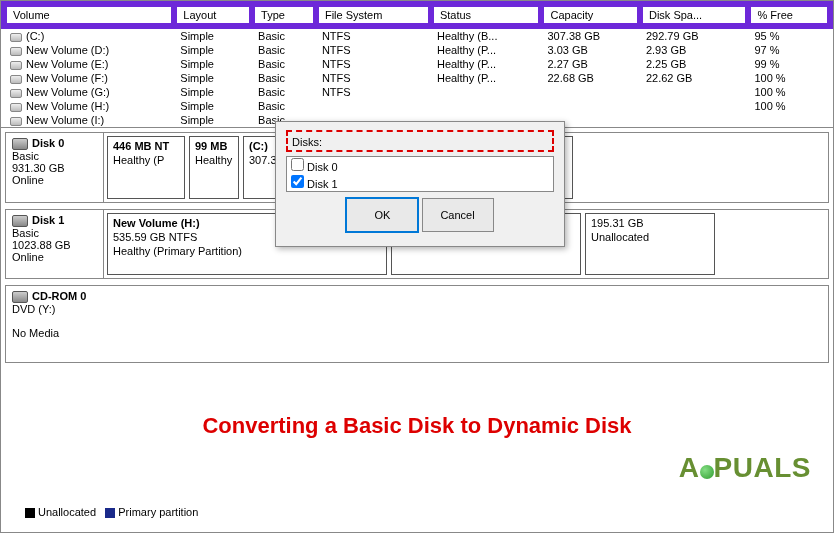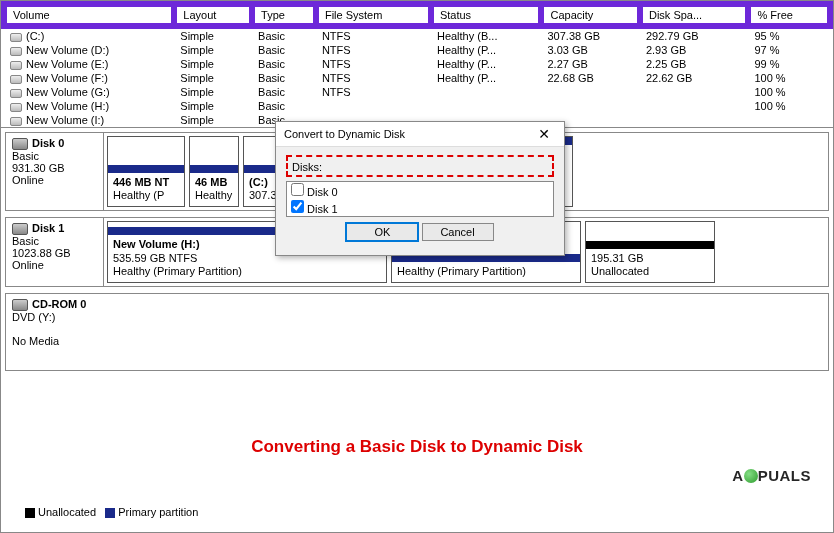--- a/index.html
+++ b/index.html
@@ -10,46 +10,46 @@
 table.vol th { text-align: left; font-weight: 400; padding: 2px 6px; border: 6px solid #6d28d9; background: #fff; font-size: 11px; white-space: nowrap; }
 table.vol td { padding: 1px 6px; font-size: 11px; white-space: nowrap; }
 .vol-icon { display: inline-block; width: 12px; height: 9px; background: linear-gradient(#eee,#bbb); border: 1px solid #888; border-radius: 2px; vertical-align: middle; margin-right: 4px; }
 
 .disks { padding: 4px; }
 .disk-row { display: flex; border: 1px solid #888; margin-bottom: 6px; background: #fff; }
 .disk-info { width: 98px; padding: 4px 6px; border-right: 1px solid #888; }
 .disk-info .dicon { display:inline-block; width:16px; height:12px; background: linear-gradient(#ccc,#888); border:1px solid #555; border-radius:2px; margin-right:4px; vertical-align: middle; }
 .disk-info b { font-weight: 700; }
 .parts { flex: 1; display: flex; gap: 4px; padding: 3px; }
-.part { border: 1px solid #555; min-height: 62px; display:flex; flex-direction:column;justify-content:flex-end; }
+.part { border: 1px solid #555; min-height: 62px; display:flex; flex-direction:row; }
 .band { height: 8px; }
 .band.primary { background: #1a2a8a; }
 .band.unalloc { background: #000; }
 .part-body { padding: 3px 5px; font-size: 11px; line-height: 1.25; }
 .part-body b { font-weight: 700; }
 
 .legend { position: absolute; bottom: 14px; left: 8px; font-size: 11px; margin-left: 16px; }
 .lg { display:inline-block; width:10px; height:10px; vertical-align:middle; margin-right:3px; }
 .lg.un { background:#000; }
 .lg.pr { background:#1a2a8a; }
 
 
 .dialog { position: absolute; left: 274px; top: 120px; width: 290px; background: #f0f0f0; border: 1px solid #888; box-shadow: 2px 2px 6px rgba(0,0,0,.3); z-index: 10; }
 .titlebar { display:flex; justify-content:space-between; align-items:center; padding: 4px 8px; background:#fff; border-bottom:1px solid #ddd; font-size:11px; }
 .closebtn { width:24px; text-align:center; font-size:14px; cursor:pointer; }
 .dbody { padding: 8px 10px 12px; }
 .highlight { border: 2px dashed #d00; padding: 4px 4px 2px; margin-bottom: 4px; }
 .dlist { border:1px solid #888; background:#fff; margin-top:2px; }
 .drow { padding:1px 4px; }
 .btns { text-align:center; padding: 6px 0 2px; }
-button.win { min-width: 72px; padding: 2px 10px; border:1px solid #888; background:#e9e9e9; font-size:11px; cursor:pointer; }
+button.win { min-width: 72px; padding: 10px 10px; border:1px solid #888; background:#e9e9e9; font-size:11px; cursor:pointer; }
 button.win.default { border:1px solid #0078d7; outline:1px solid #0078d7; }
 
-.caption { position:absolute; left:50%; top:412px; transform:translateX(-50%); color:#d00; font-weight:700; font-size:17px; text-shadow: -1px -1px 0 #fff, 1px -1px 0 #fff, -1px 1px 0 #fff, 1px 1px 0 #fff; white-space: nowrap; margin-top: 24px; }
-.brand { position:absolute; right:22px; bottom:48px; font-size:15px; font-weight:700; color:#000000; opacity:.85; letter-spacing:.5px; }
+.caption { position:absolute; left:50%; top:412px; transform:translateX(-50%); color:#d00; font-weight:700; font-size:22px; text-shadow: -1px -1px 0 #fff, 1px -1px 0 #fff, -1px 1px 0 #fff, 1px 1px 0 #fff; white-space: nowrap; }
+.brand { position:absolute; right:22px; bottom:48px; font-size:28px; font-weight:700; color:#4d7c0f; opacity:.85; letter-spacing:.5px; }
 .brand .dot { display:inline-block; width:14px; height:14px; border-radius:50%; background: radial-gradient(circle at 35% 35%, #6fd96f, #0a8a0a); vertical-align:-2px; }
 </style>
 </head>
 <body>
 
 <div class="table-wrap">
 <table class="vol">
   <thead>
         <tr id="vol-head">
           <th>Volume</th>
@@ -150,21 +150,21 @@
         <div class="part" style="width: 78px;">
           <div class="band primary"></div>
           <div class="part-body">
             <div><b>446 MB NT</b></div>
             <div>Healthy (P</div>
           </div>
         </div>
         <div class="part" style="width: 50px;">
           <div class="band primary"></div>
           <div class="part-body">
-            <div><b>46 MB</b></div>
+            <div><b>99 MB</b></div>
             <div>Healthy</div>
           </div>
         </div>
         <div class="part" style="width: 52px;">
           <div class="band primary"></div>
           <div class="part-body">
             <div><b>(C:)</b></div>
             <div>307.38</div>
           </div>
         </div>
@@ -232,24 +232,20 @@
 
 </div>
 
 <div class="legend">
   <span class="lg un"></span><span>Unallocated</span>
   &nbsp;
   <span class="lg pr"></span><span>Primary partition</span>
 </div>
 
 <div class="dialog">
-  <div class="titlebar">
-    <span>Convert to Dynamic Disk</span>
-    <span class="closebtn">✕</span>
-  </div>
   <div class="dbody">
     <div class="highlight">
       <div>Disks:</div>
     </div>
     <div class="dlist" id="dlist">
         <div class="drow"><input type="checkbox" style=""><span> Disk 0</span></div>
         <div class="drow"><input type="checkbox" checked="" style=""><span> Disk 1</span></div>
       </div>
     <div class="btns">
       <button class="win default">OK</button>

